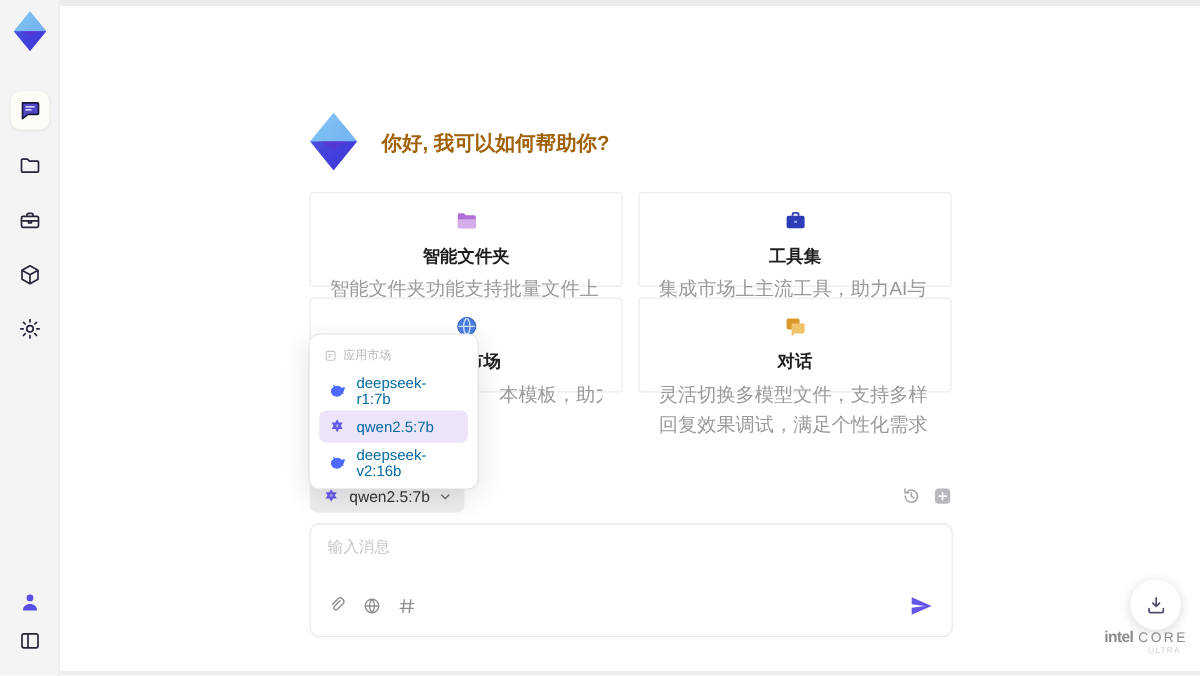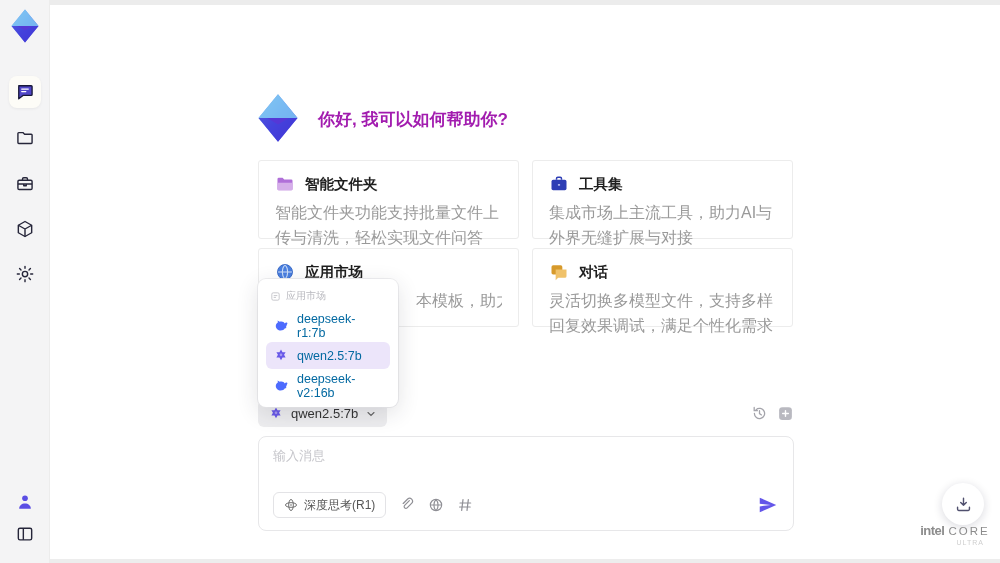--- a/index.html
+++ b/index.html
@@ -17,28 +17,28 @@
   .side-logo { position:absolute; left:7px; top:8px; width:36px; height:36px; }
   .nav-item { position:absolute; left:9px; width:32px; height:32px; border-radius:8px;
     display:flex; align-items:center; justify-content:center; cursor:pointer; }
   .nav-item.active { background:#fdfcf7; box-shadow:0 1px 3px rgba(0,0,0,.06); }
   .nav-item svg { width:20px; height:20px; }
   .n1{top:76px}.n2{top:122px}.n3{top:168px}.n4{top:213px}.n5{top:258px}
   .nb1{top:486px}.nb2{top:518px}
 
   
   .greet-logo { position:absolute; left:252px; top:92px; width:52px; height:52px; }
-  .greet-title { position:absolute; left:318px; top:108px; font-size:17px; font-weight:bold; color:#a21caf; }
+  .greet-title { position:absolute; left:318px; top:108px; font-size:17px; font-weight:bold; color:#a16207; }
 
   
   .card { position:absolute; width:261px; height:79px; background:#fff;
     border:1px solid #ececec; border-radius:3px; padding:13px 16px; }
   .c1{left:258px; top:160px}.c2{left:532px; top:160px}
   .c3{left:258px; top:248px}.c4{left:532px; top:248px}
-  .card-head { display:flex; align-items:center; gap:10px; }
+  .card-head { display:flex; align-items:center; gap:10px;flex-direction:column; }
   .card-head svg { width:20px; height:20px; flex:0 0 auto; }
   .card-title { font-size:14.5px; font-weight:bold; color:#1f1f1f; }
   .card-desc { margin-top:7px; font-size:16px; color:#9a9a9a; line-height:1.55; }
   .card-desc.frag { padding-left:141px; white-space:nowrap; overflow:hidden; }
 
   
   .dropdown { position:absolute; left:258px; top:279px; width:140px; background:#fff;
     border-radius:8px; box-shadow:0 6px 22px rgba(40,40,60,.14), 0 0 0 1px #f0f0f2;
     padding:8px; z-index:10; }
   .dd-header { display:flex; align-items:center; gap:5px; font-size:10px; color:#b8b8be;
@@ -269,28 +269,20 @@
     <svg viewBox="0 0 24 24">
       <rect x="3" y="3" width="18" height="18" rx="4.5" fill="#b9b9c0"></rect>
       <path d="M12 8v8M8 12h8" stroke="#fff" stroke-width="2" stroke-linecap="round"></path>
     </svg>
   </div>
 </div>
 
 <div class="composer">
   <textarea placeholder="输入消息" style=""></textarea>
   <div class="composer-row">
-    <div class="deepthink-chip">
-      <svg viewBox="0 0 24 24" fill="none" stroke="#666" stroke-width="1.6">
-        <ellipse cx="12" cy="12" rx="9.5" ry="4"></ellipse>
-        <ellipse cx="12" cy="12" rx="4" ry="9.5"></ellipse>
-        <circle cx="12" cy="12" r="1.4" fill="#666" stroke="none"></circle>
-      </svg>
-      <span>深度思考(R1)</span>
-    </div>
     <div class="tool-icon">
       <svg viewBox="0 0 24 24" fill="none" stroke="#8f8f95" stroke-width="1.8" stroke-linecap="round">
         <path d="M15.5 5.5l-7 7a2.6 2.6 0 0 0 3.7 3.7l7-7a4.4 4.4 0 0 0-6.2-6.2L6.3 9.7"></path>
       </svg>
     </div>
     <div class="tool-icon">
       <svg viewBox="0 0 24 24" fill="none" stroke="#8f8f95" stroke-width="1.7">
         <circle cx="12" cy="12" r="8.5"></circle>
           <path d="M3.5 12h17M12 3.5a13 13 0 0 1 0 17M12 3.5a13 13 0 0 0 0 17"></path>
       </svg>

